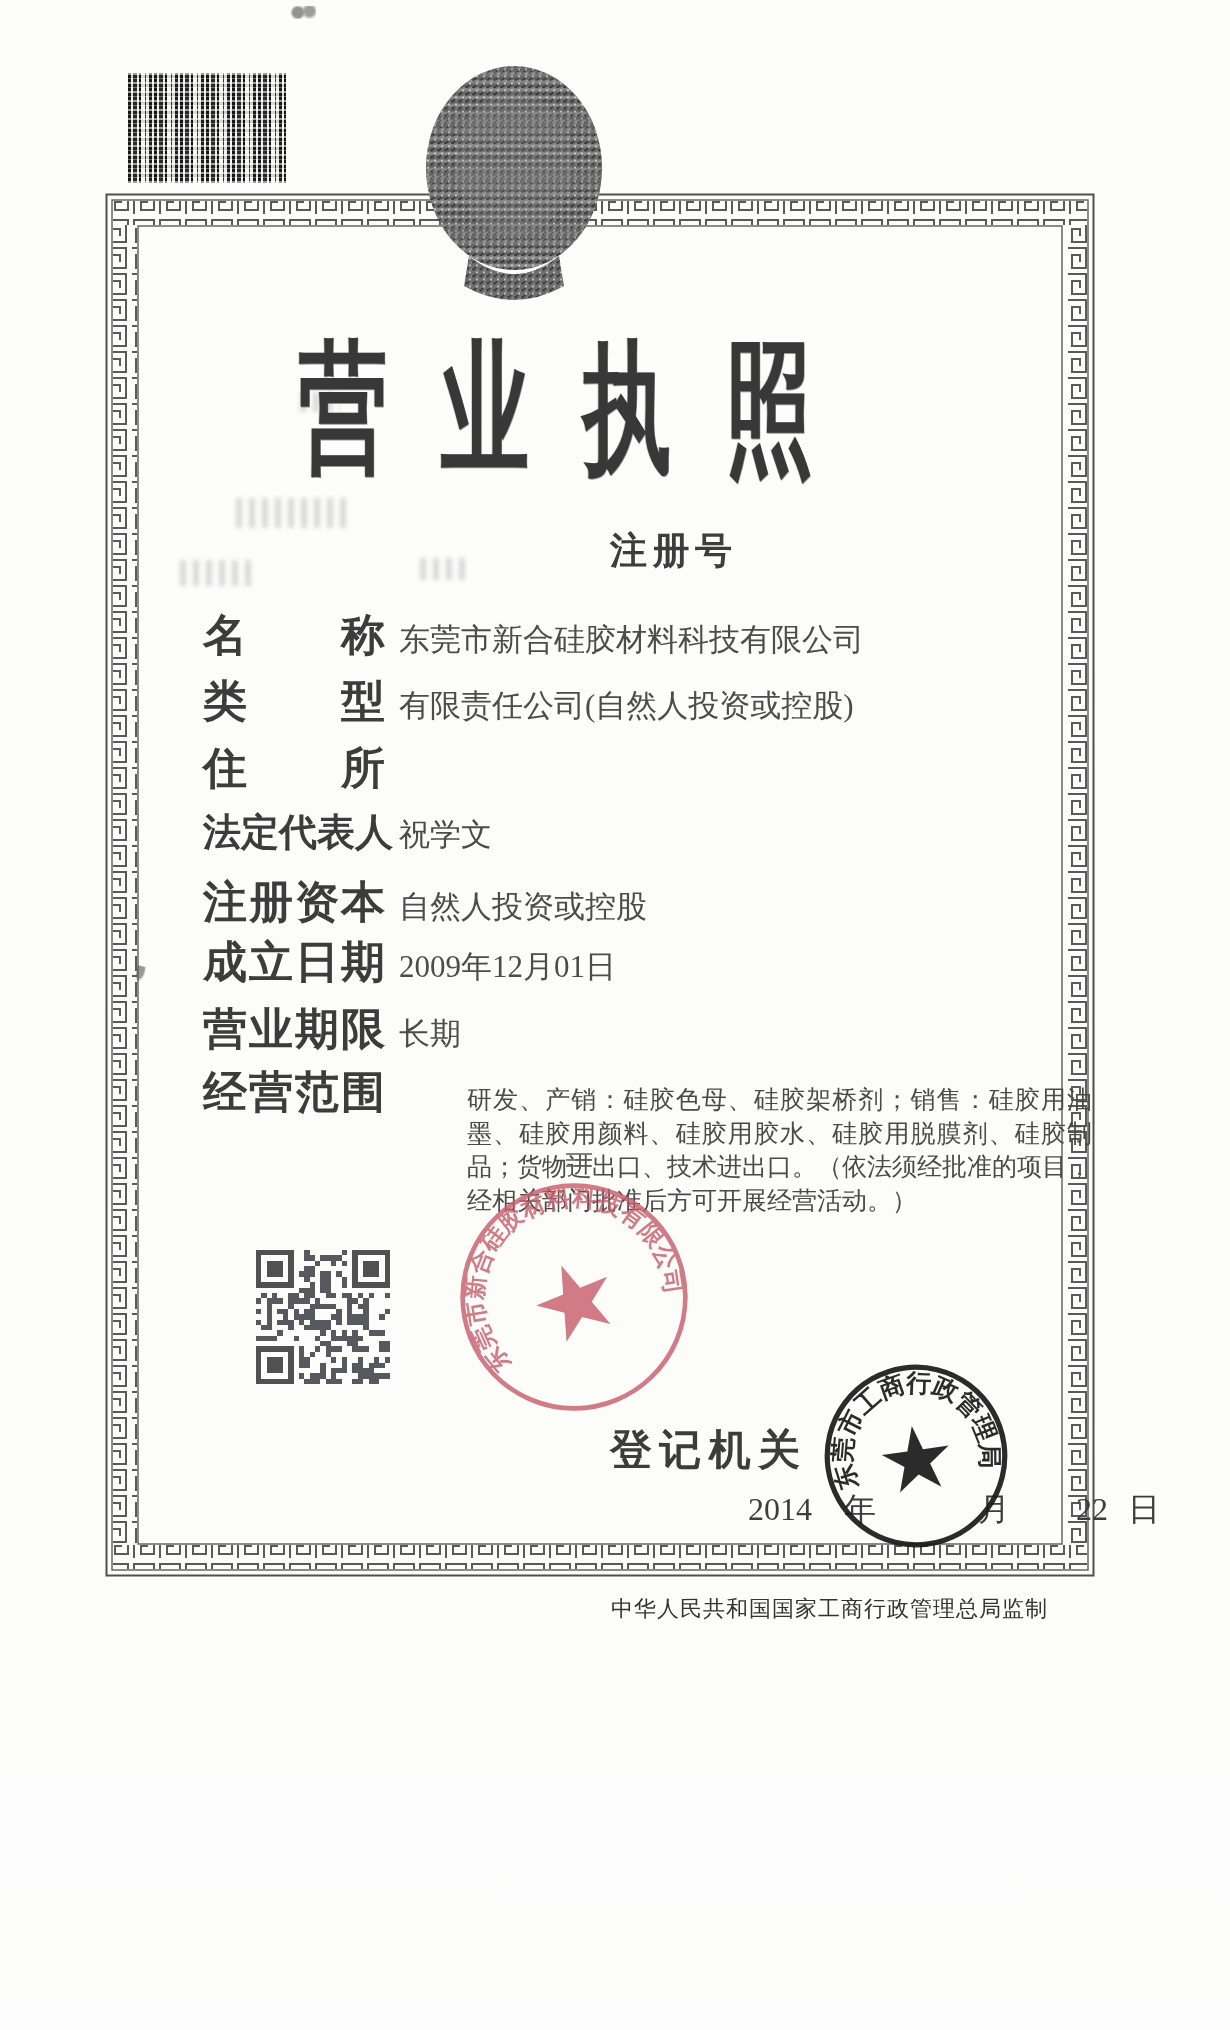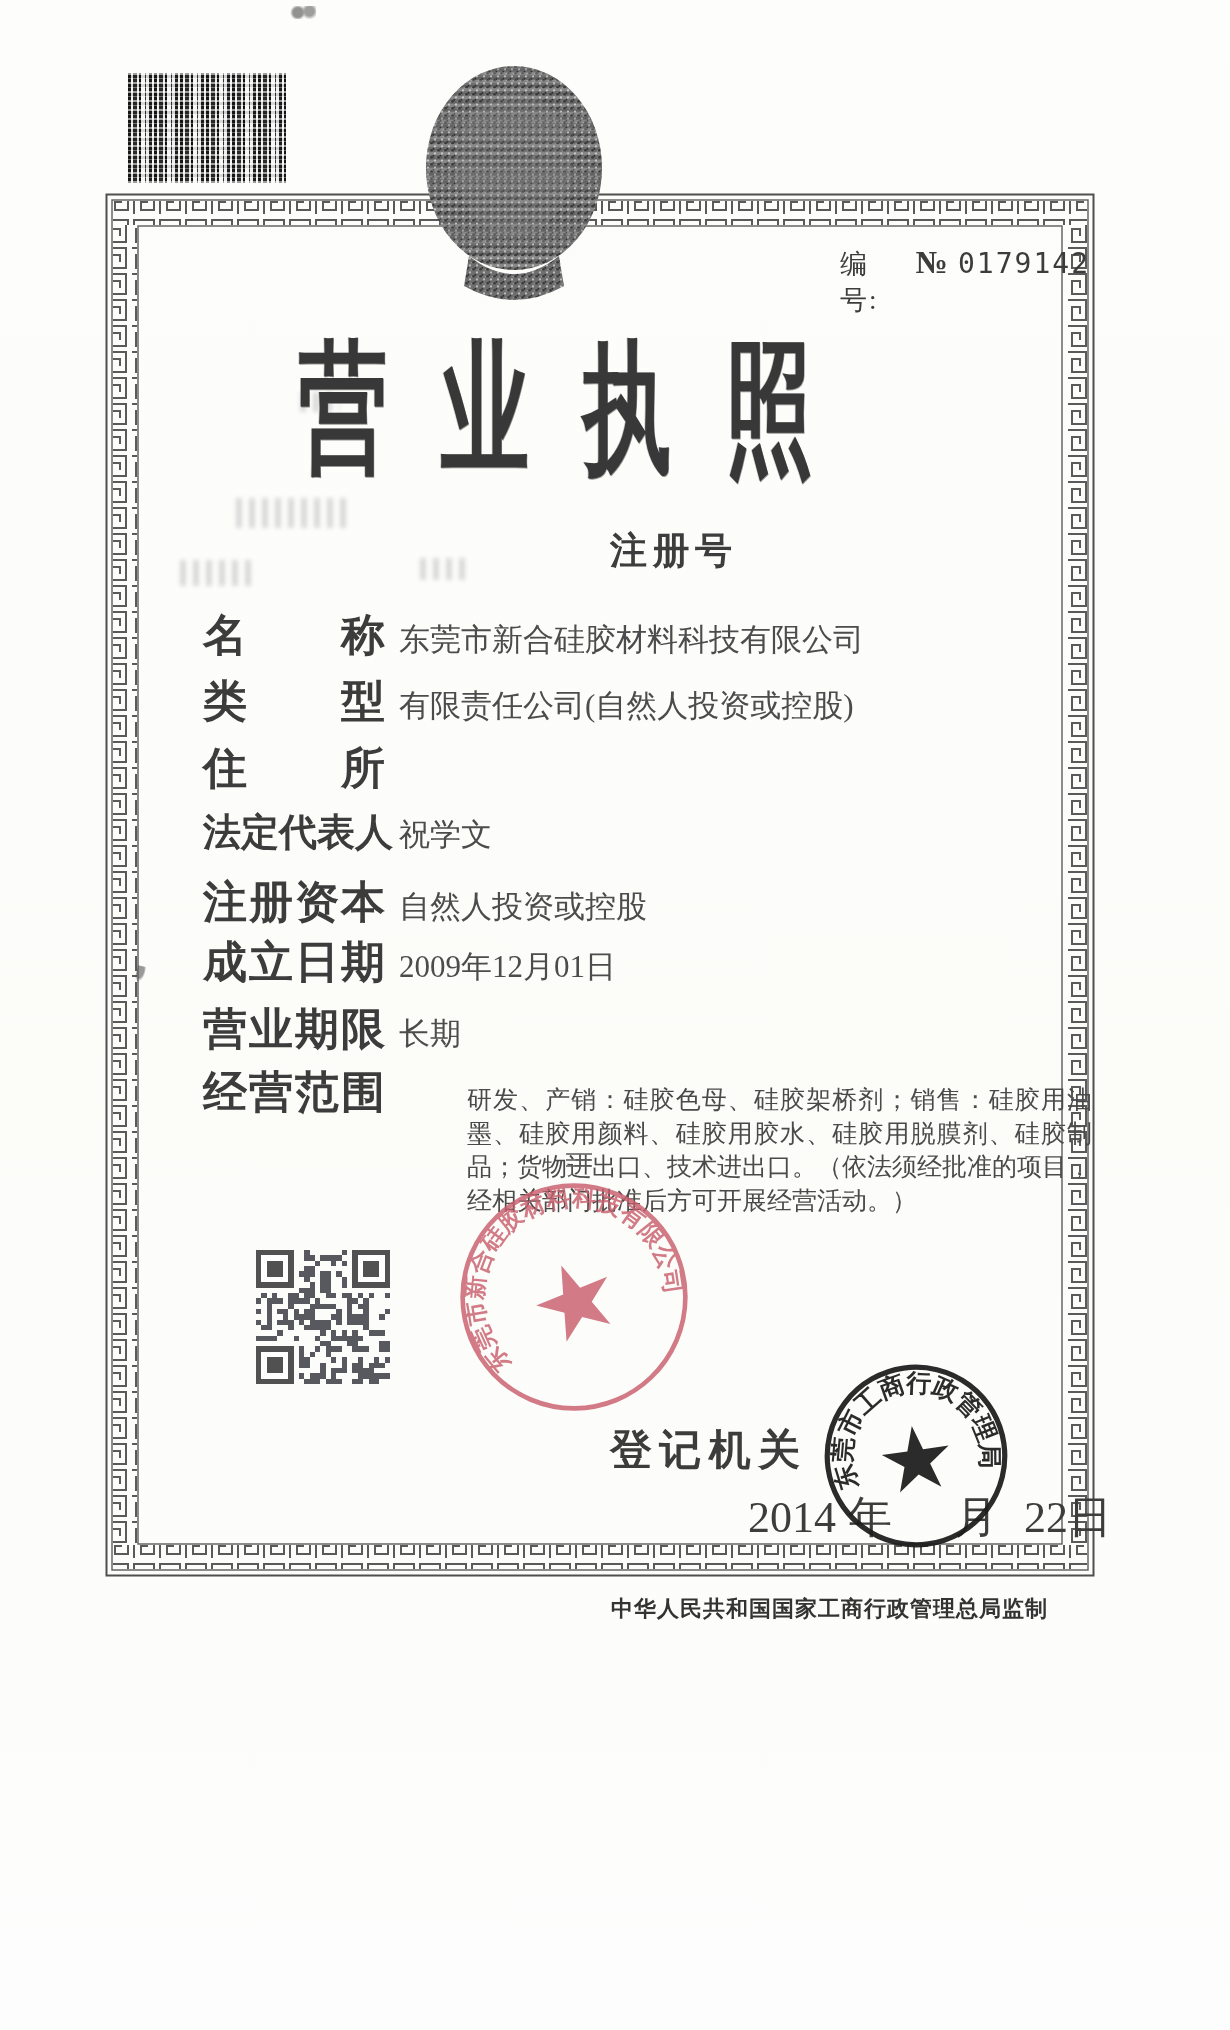--- a/index.html
+++ b/index.html
@@ -68,32 +68,32 @@
   
   .red-seal{left:458px;top:1181px;width:232px;height:232px;transform:rotate(-22deg);opacity:.82;}
   .red-seal text{font-family:"Liberation Serif",serif;font-weight:700;}
 
   
   .qr{left:256px;top:1250px;width:134px;height:134px;opacity:.85;}
 
   
   .registrar-row{left:610px;top:1422px;width:190px;display:flex;justify-content:space-between;
     font-size:42px;font-weight:600;color:#3c3c3c;}
-  .date-row{left:748px;top:1488px;display:flex;align-items:baseline;font-size:44px;color:#3d3d3d;}
+  .date-row{left:748px;top:1488px;display:flex;align-items:baseline;font-size:32px;color:#3d3d3d;gap:20px;}
   .date-row .y{margin-left:12px;}
   .date-row .gap1{width:62px;}
   .date-row .gap2{width:26px;}
 
   
   .black-stamp{left:822px;top:1362px;width:188px;height:188px;transform:rotate(-8deg);opacity:.93;}
   .black-stamp text{font-family:"Liberation Serif",serif;font-weight:700;}
 
   
   .footer-left{left:95px;top:1600px;font-size:19px;color:#4a4a4a;letter-spacing:.5px;}
-  .footer-right{right:182px;top:1594px;font-size:22px;font-weight:700;color:#333;letter-spacing:1px;}
+  .footer-right{right:182px;top:1594px;font-size:22px;font-weight:400;color:#333;letter-spacing:1px;}
 
   
   .smudge{filter:blur(2px);opacity:.5;background:repeating-linear-gradient(90deg,rgba(95,95,105,.45) 0 6px,rgba(0,0,0,0) 6px 13px);}
   .mark-comma{left:136px;top:966px;width:9px;height:16px;background:radial-gradient(ellipse at 40% 30%,#575757 0 45%,transparent 70%);transform:rotate(14deg);opacity:.6;}
   .mark-lines{left:566px;top:1150px;width:26px;height:17px;background:repeating-linear-gradient(0deg,#5a5a5a 0 2px,transparent 2px 6px);opacity:.75;}
   .top-speck{left:290px;top:6px;width:26px;height:13px;background:radial-gradient(circle at 30% 50%,#666 0 25%,transparent 40%),radial-gradient(circle at 75% 40%,#777 0 22%,transparent 40%);opacity:.7;}
 </style>
 </head>
 <body>
 
@@ -138,25 +138,20 @@
         <rect width="10" height="3" y="0" fill="#ffffff" opacity=".5"></rect>
         <rect width="10" height="2" y="5" fill="#2d2d2d" opacity=".55"></rect>
       </pattern>
     </defs>
     <ellipse cx="91" cy="104" rx="88" ry="102" fill="url(#speck)"></ellipse>
     <path d="M46 192 Q91 228 136 192 L141 222 Q91 250 41 222 Z" fill="url(#speck)"></path>
     <ellipse cx="91" cy="104" rx="88" ry="102" fill="url(#streak)" opacity=".35"></ellipse>
     <ellipse cx="91" cy="100" rx="58" ry="72" fill="#8b8b8b" opacity=".22"></ellipse>
   </svg>
 
-  <div class="abs serial-row">
-    <span class="serial-label">编号:</span>
-    <span class="serial-no-symbol">№</span>
-    <span class="serial-number">0179142</span>
-  </div>
 
   <div class="abs doc-title">
       <span>营</span>
       <span>业</span>
       <span>执</span>
       <span>照</span>
     </div>
 
   <div class="abs reg-row">
     <span class="reg-label">

